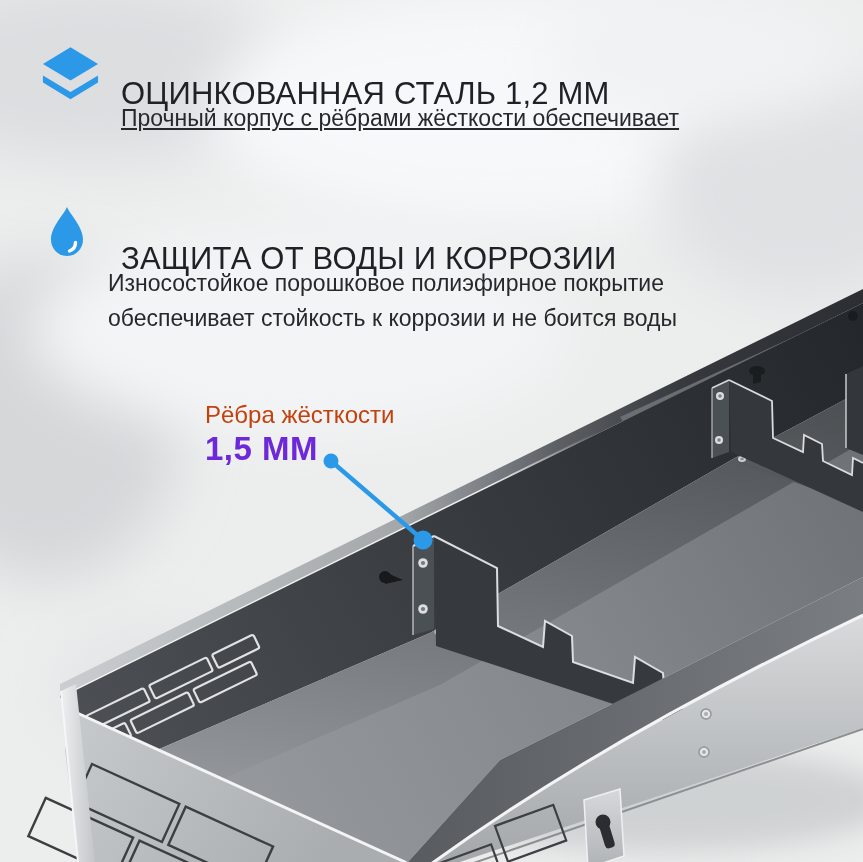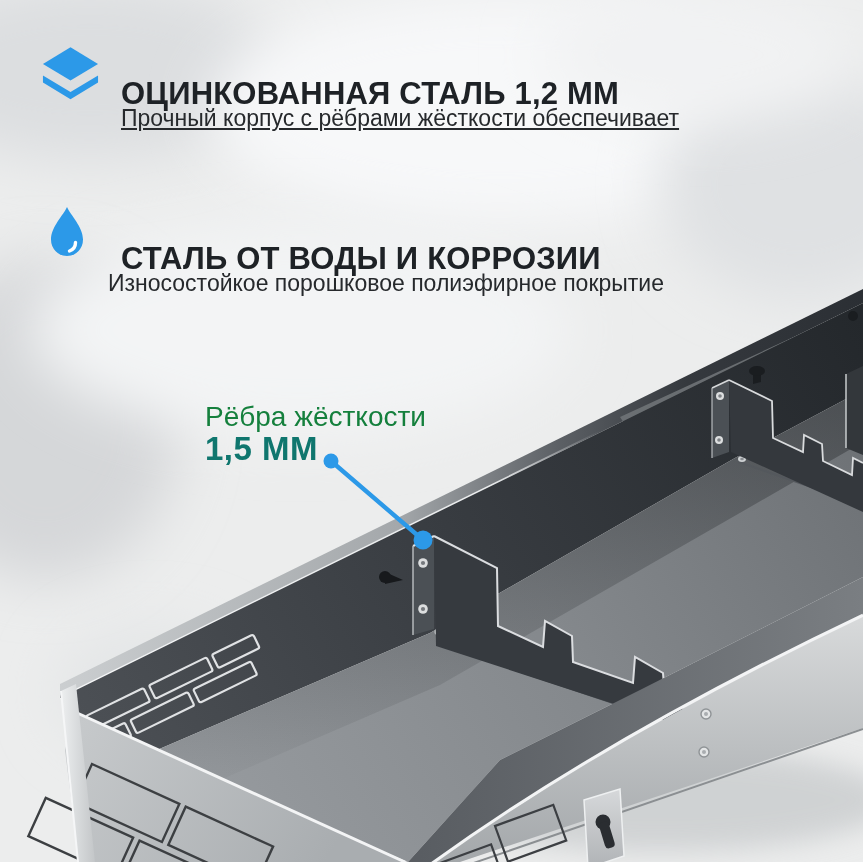--- a/index.html
+++ b/index.html
@@ -1,27 +1,27 @@
 <!DOCTYPE html>
 <html><head>
 <meta charset="utf-8">
 <style>
   html,body{margin:0;padding:0;background:#ecedee;}
   .canvas{position:relative;width:863px;height:862px;overflow:hidden;
           background:#ecedee;font-family:"Liberation Sans",sans-serif;}
   .scene{position:absolute;left:0;top:0;}
   .feature-icon{position:absolute;}
-  .feature-title{position:absolute;font-weight:700;font-size:31px;line-height:33px;
+  .feature-title{position:absolute;font-weight:400;font-size:31px;line-height:33px;
                  color:#1e2226;white-space:nowrap;letter-spacing:.2px;}
   .feature-body{position:absolute;font-size:23px;line-height:35px;color:#26292c;
                 white-space:nowrap;}
-  .callout-label{position:absolute;left:205px;top:401px;font-size:28px;
-                 color:#15803d;white-space:nowrap;}
+  .callout-label{position:absolute;left:205px;top:401px;font-size:24px;
+                 color:#c2410c;white-space:nowrap;}
   .callout-value{position:absolute;left:205px;top:430px;font-size:33px;font-weight:700;
-                 color:#0f766e;white-space:nowrap;letter-spacing:.5px;}
+                 color:#6d28d9;white-space:nowrap;letter-spacing:.5px;}
   .t1{left:121px;top:51px;}  .b1{left:121px;top:101px;text-decoration:underline;}
   .t2{left:121px;top:216px;} .b2{left:108px;top:266px;}
   .i1{left:42px;top:46px;}   .i2{left:49px;top:206px;}
 </style>
 </head>
 <body>
 
 <div class="canvas">
 
   <svg class="scene" width="863" height="862" viewBox="0 0 863 862">
@@ -202,21 +202,22 @@
   </svg>
   <h2 class="feature-title t1">ОЦИНКОВАННАЯ СТАЛЬ 1,2 ММ</h2>
   <div class="feature-body b1">
     <div>Прочный корпус с рёбрами жёсткости обеспечивает</div>
   </div>
 
   <svg class="feature-icon i2" width="36" height="54" viewBox="0 0 36 52">
     <path d="M18,0 C21.5,8 34,20 34,32.5 A16,16.5 0 1 1 2,32.5 C2,20 14.5,8 18,0 Z" fill="#2C99E8"></path>
     <path d="M26.5,35.5 a9,9 0 0 1 -6,8.5" stroke="#fdfefe" stroke-width="3.4" fill="none" stroke-linecap="round"></path>
   </svg>
-  <h2 class="feature-title t2">СТАЛЬ ОТ ВОДЫ И КОРРОЗИИ</h2>
+  <h2 class="feature-title t2">ЗАЩИТА ОТ ВОДЫ И КОРРОЗИИ</h2>
   <div class="feature-body b2">
     <div>Износостойкое порошковое полиэфирное покрытие</div>
+    <div>обеспечивает стойкость к коррозии и не боится воды</div>
   </div>
 
   <div class="callout-label">Рёбра жёсткости</div>
   <div class="callout-value">1,5 ММ</div>
 
 </div>
 
 </body></html>

